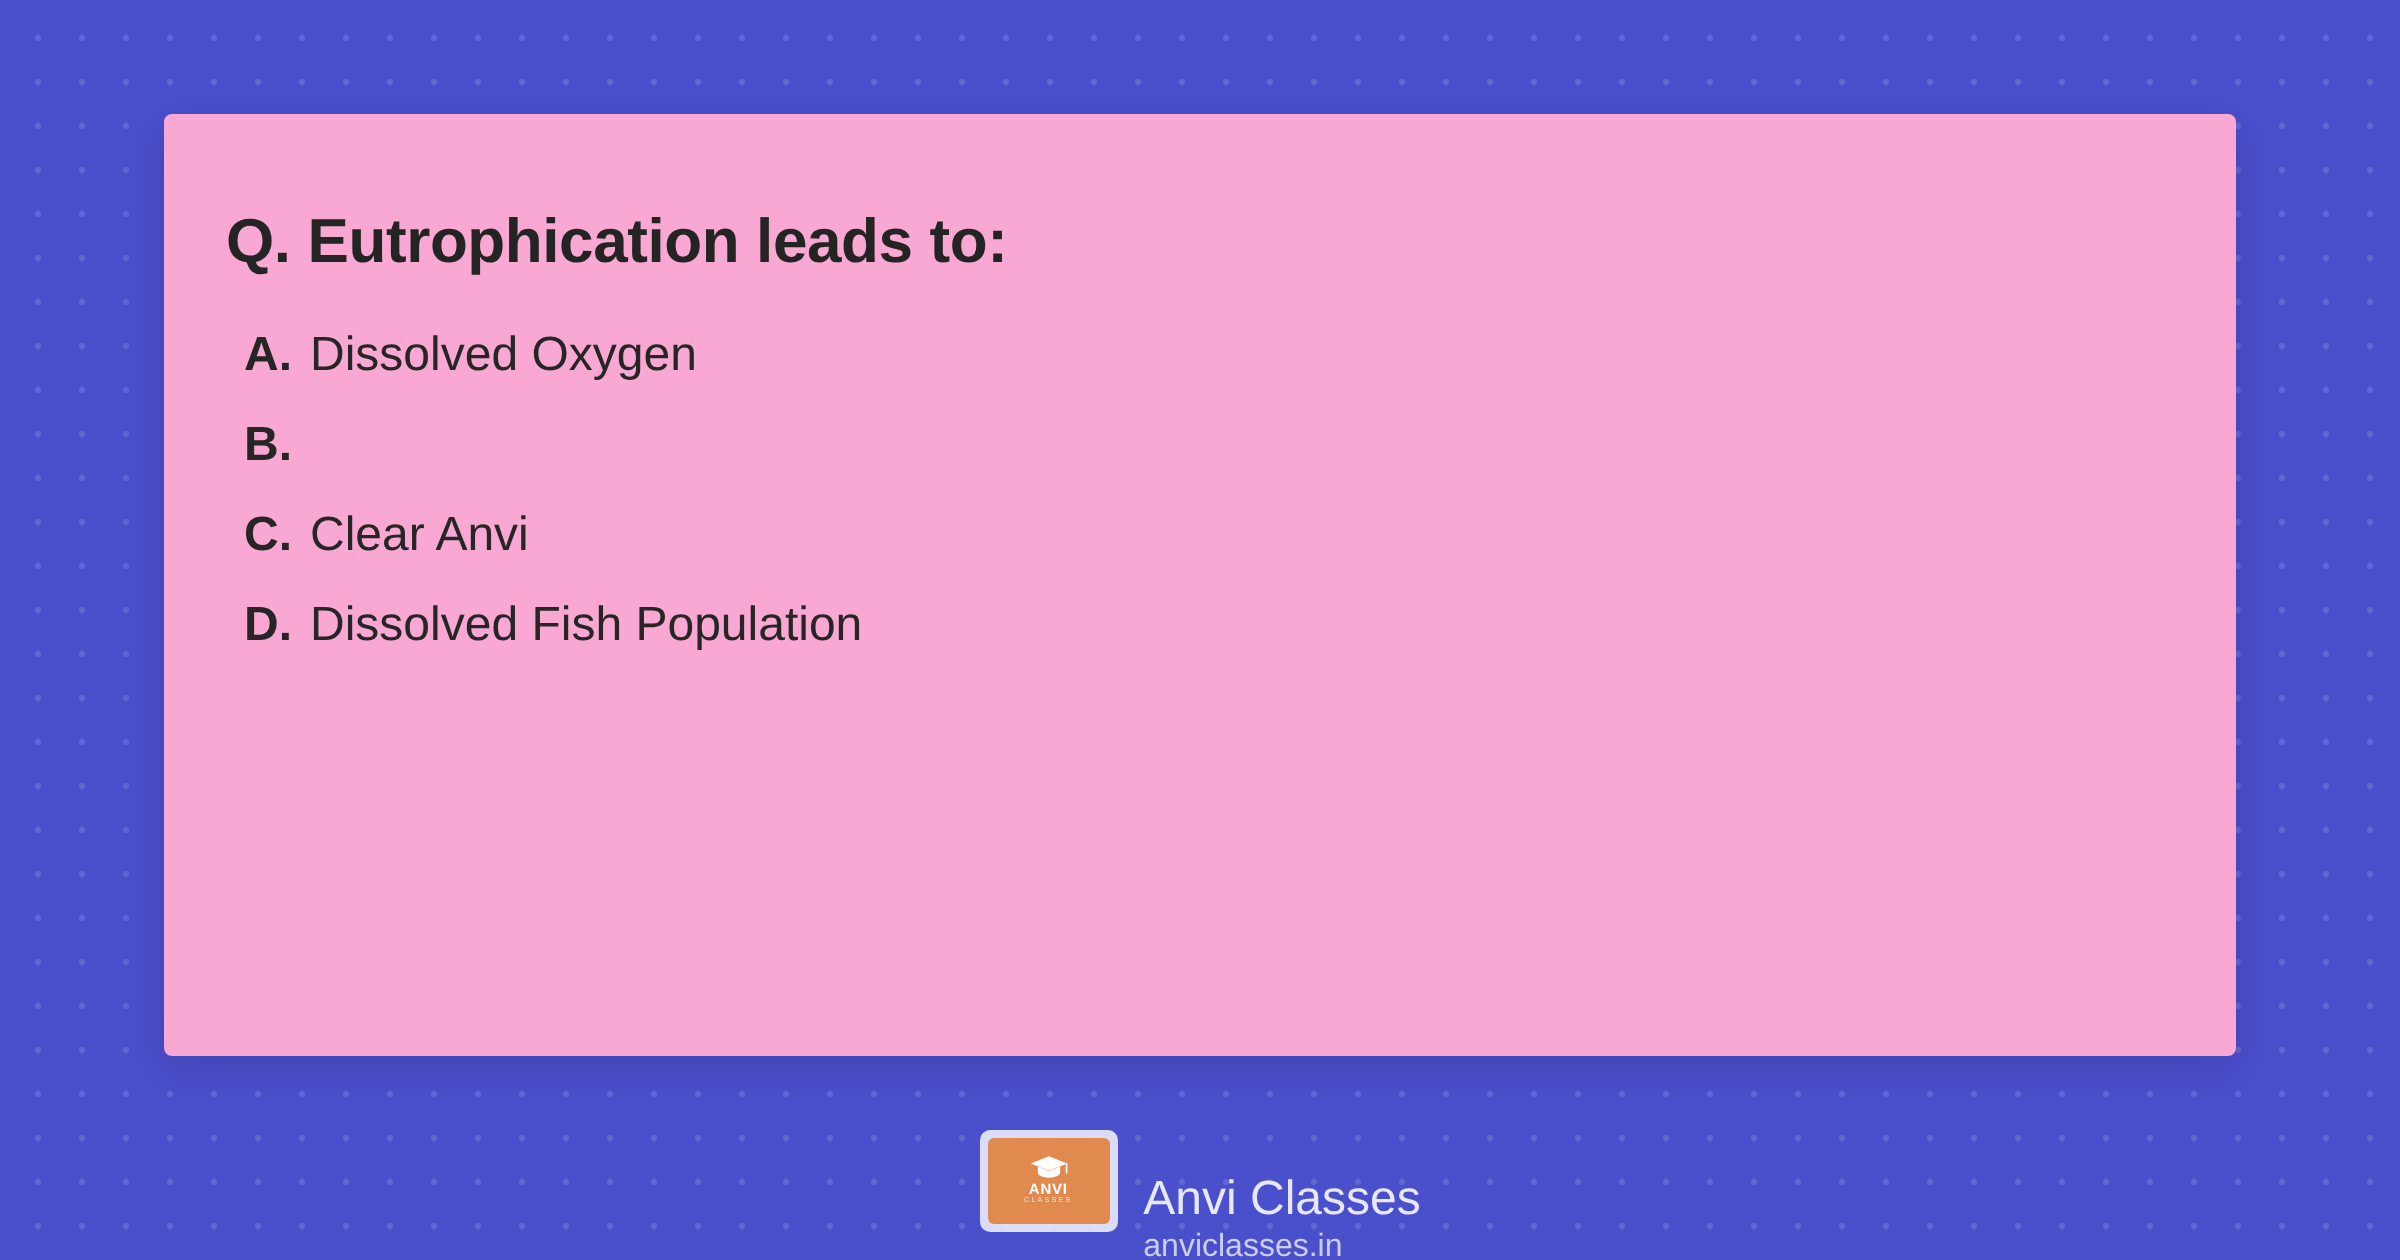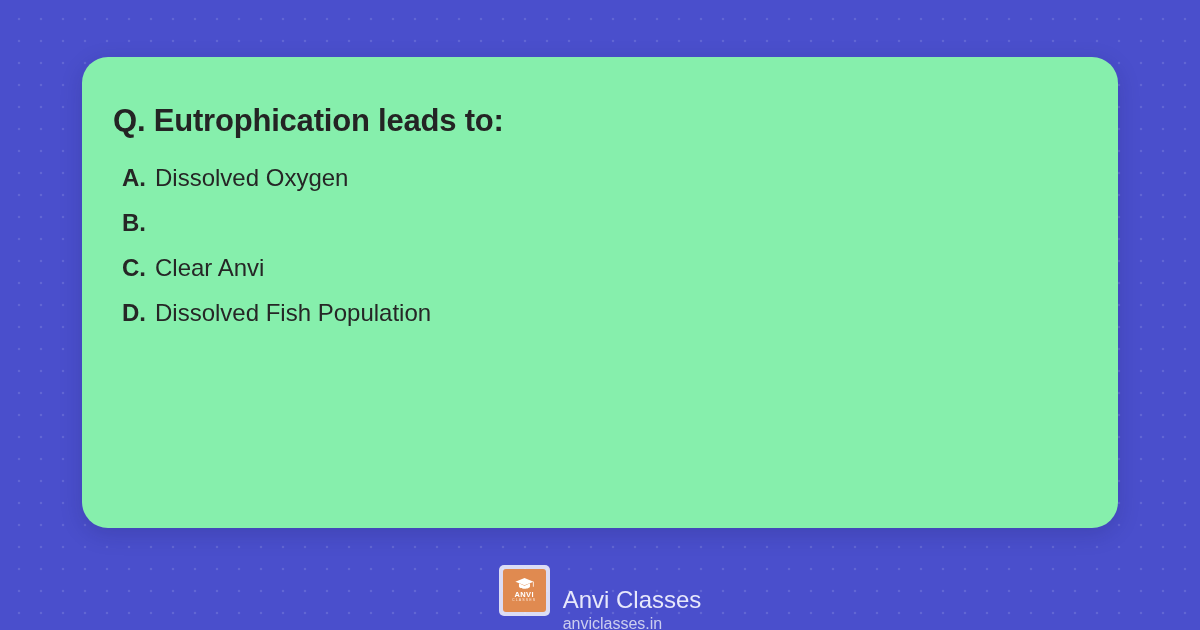--- a/index.html
+++ b/index.html
@@ -17,22 +17,22 @@
     background-size:22px 22px;
     background-position:8px 8px;
     position:relative;
   }
 
   
   .card {
     position:absolute;
     left:82px; top:57px;
     width:1036px; height:471px;
-    background:#86efac;
-    border-radius:26px;
+    background:#f9a8d4;
+    border-radius:4px;
     box-shadow:0 6px 22px rgba(20,20,70,0.18);
     padding:45px 31px 0 31px;
   }
 
   .question {
     font-size:31px;
     font-weight:bold;
     color:#242424;
     letter-spacing:-0.2px;
     line-height:1.2;
@@ -68,21 +68,21 @@
     position:absolute;
     left:0; right:0;
     top:546px;
     display:flex;
     justify-content:center;
     align-items:center;
     gap:13px;
   }
 
   .logo-frame {
-    width:51px; height:51px;
+    width:69px; height:51px;
     background:rgba(255,255,255,0.80);
     border-radius:5px;
     padding:4px;
     flex:0 0 auto;
   }
 
   .logo-tile {
     width:100%; height:100%;
     background:#e08a50;
     border-radius:3px;

